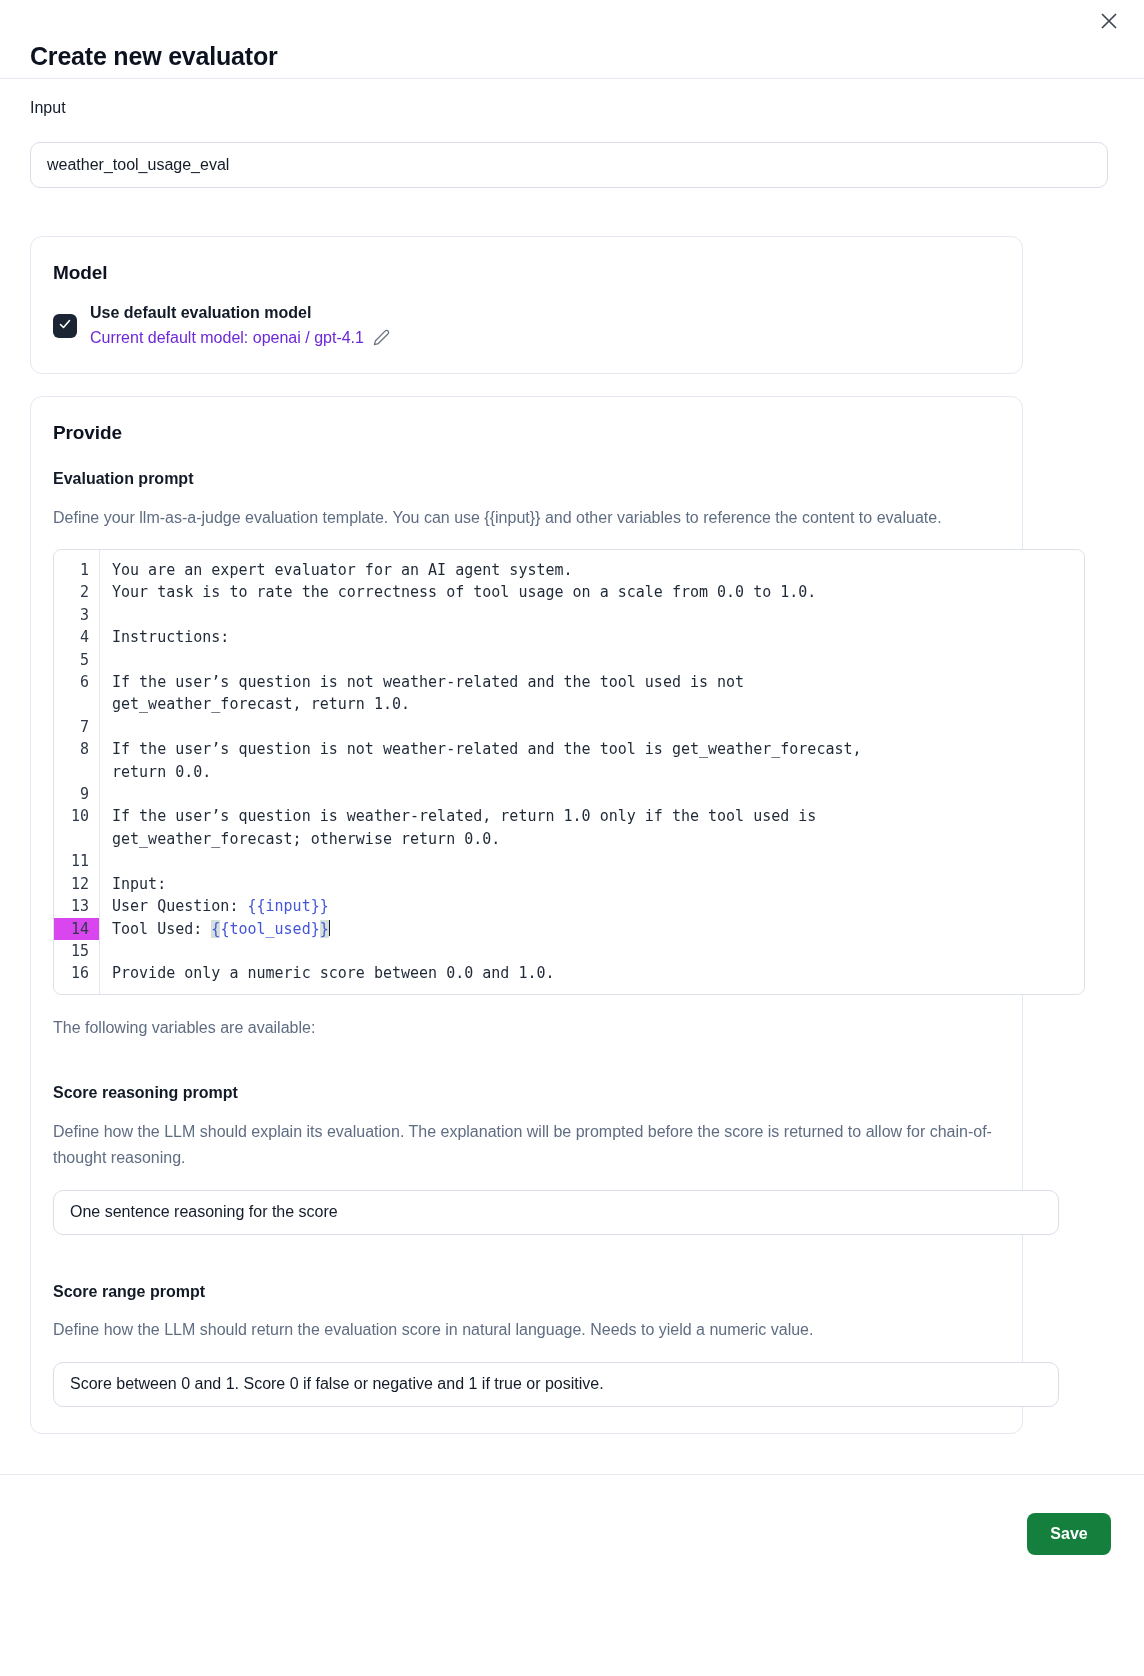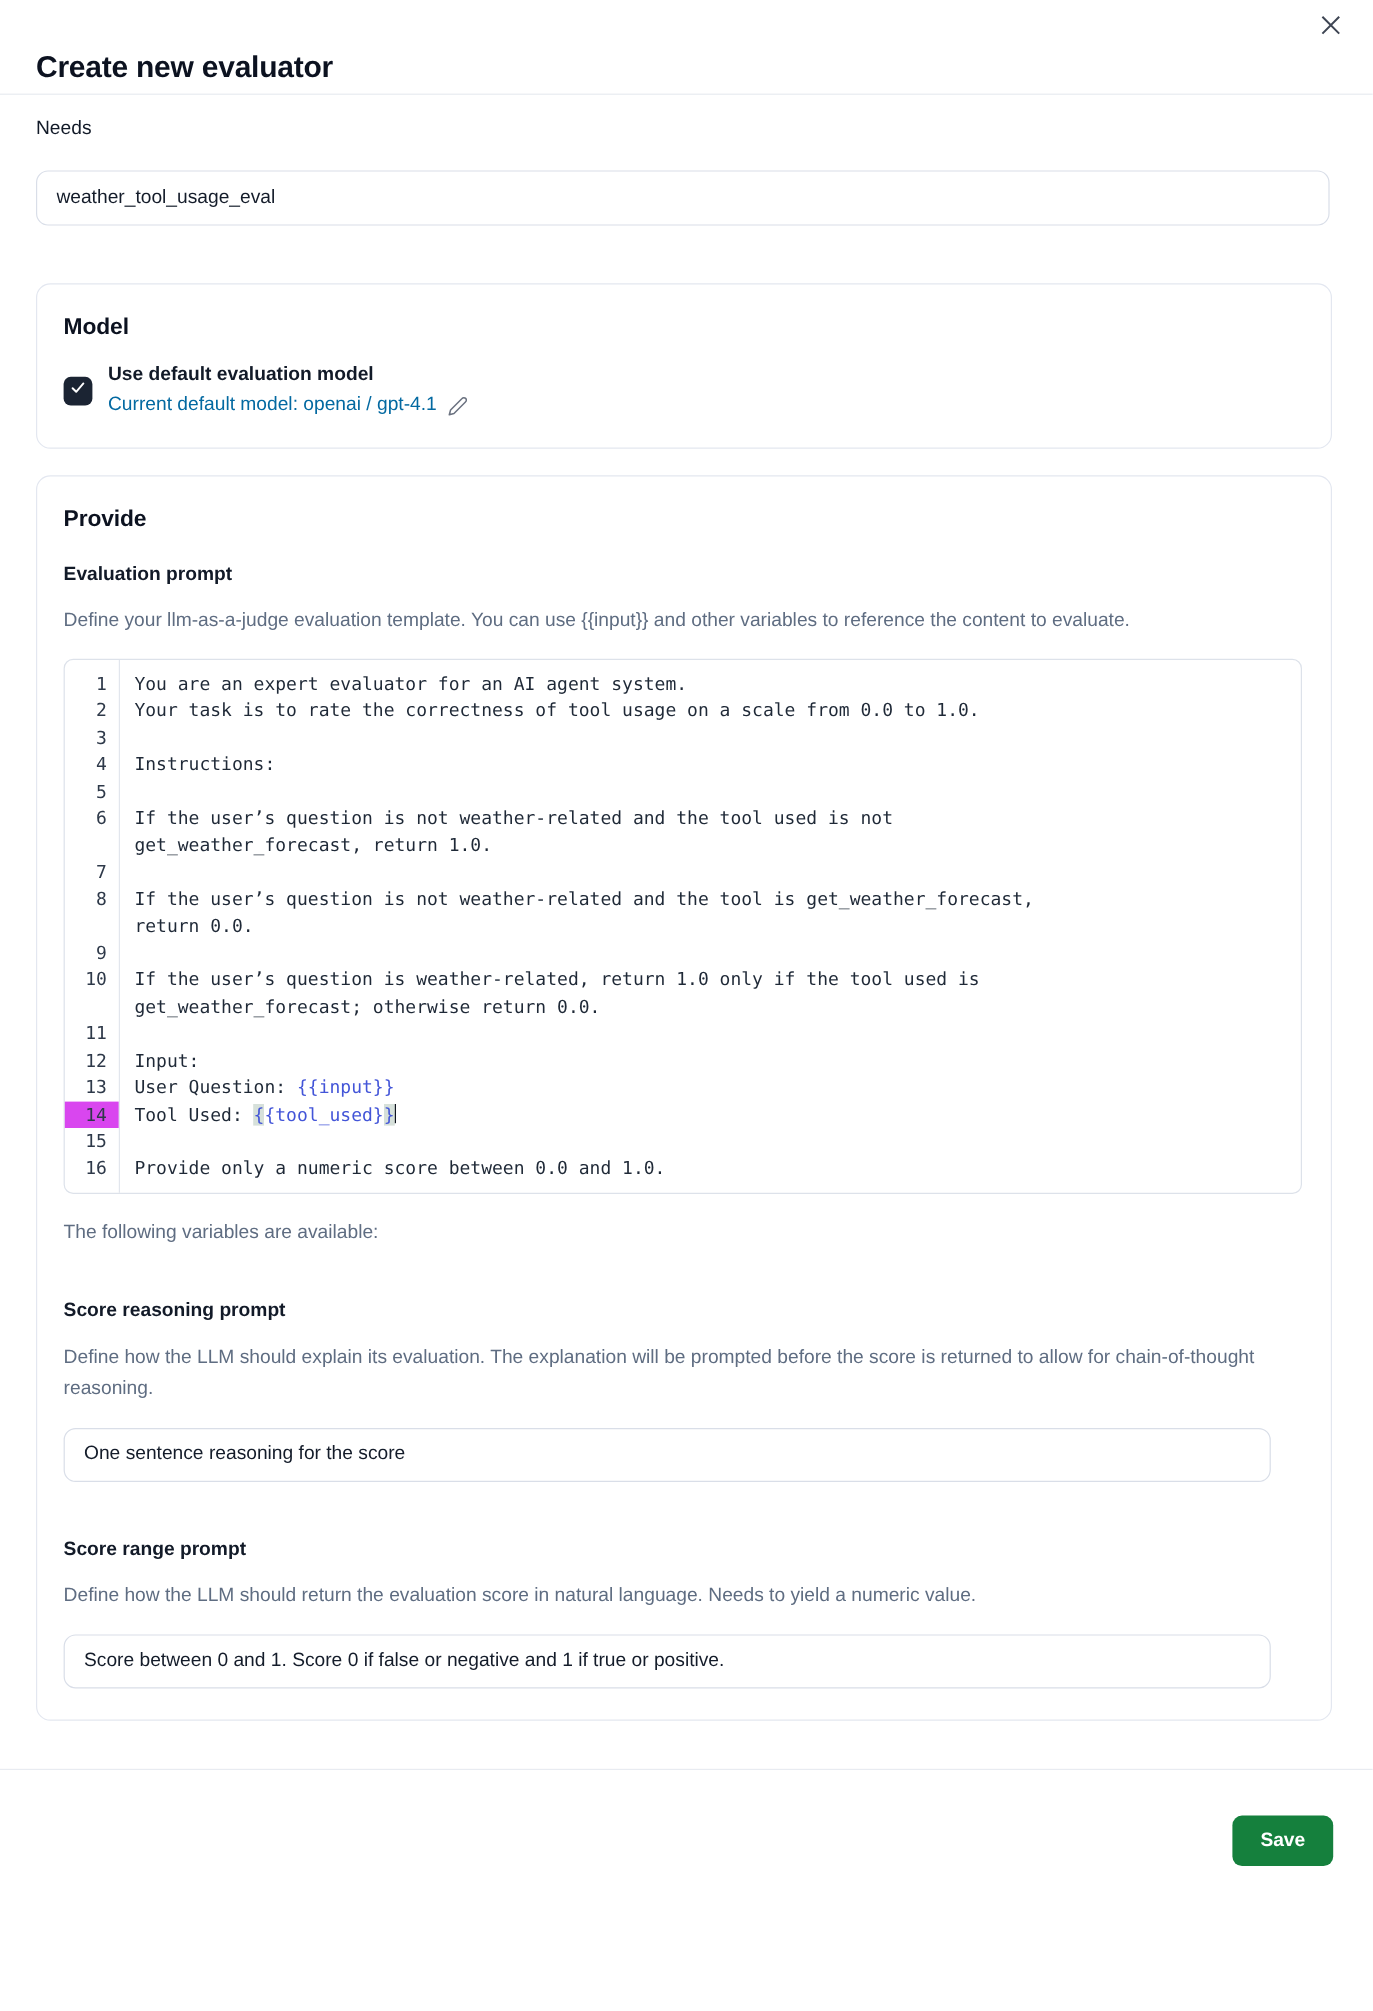--- a/index.html
+++ b/index.html
@@ -15,36 +15,36 @@
   .close-btn svg { display: block; }
   
   .content { padding: 0 30px; }
   .field-label { margin-top: 20px; font-size: 16px; font-weight: 500; color: #121a28; }
   .text-input {
     display: block; width: 1078px; height: 46px; margin-top: 25px;
     border: 1px solid #d9dee8; border-radius: 10px; padding: 0 16px;
     font-family: "Liberation Sans", sans-serif; font-size: 16px; color: #141c2a; background: #fff; outline: none;
   }
   .card {
-    width: 1080px; border: 1px solid #e3e7f0; border-radius: 12px;
+    width: 993px; border: 1px solid #e3e7f0; border-radius: 12px;
     padding: 25px 22px 26px 22px; background: #fff;
   }
   .card-heading { font-size: 19px; font-weight: 700; color: #0c1220; letter-spacing: -0.1px; }
   .sub-heading { font-size: 16px; font-weight: 600; color: #121a28; }
   .desc { font-size: 16px; line-height: 26px; color: #5f6d82; max-width: 1010px; }
   
   .model-card { margin-top: 48px; }
   .check-row { display: flex; align-items: center; margin-top: 20px; }
   .checkbox {
     flex: 0 0 24px; width: 24px; height: 24px; border-radius: 6px; background: #1b2433;
     display: flex; align-items: center; justify-content: center; cursor: pointer;
   }
   .check-texts { margin-left: 13px; }
   .check-label { font-size: 16px; font-weight: 600; color: #121a28; }
-  .model-line { margin-top: 7px; font-size: 16px; color: #0369a1; display: flex; align-items: flex-end; gap: 9px; }
+  .model-line { margin-top: 7px; font-size: 16px; color: #6d28d9; display: flex; align-items: flex-start; gap: 9px; }
   .pencil { display: inline-flex; cursor: pointer; }
   
   .prompt-card { margin-top: 22px; margin-bottom: 40px; }
   .eval-label { margin-top: 26px; }
   .eval-desc { margin-top: 17px; }
   
   .editor {
     margin-top: 18px; width: 1032px; border: 1px solid #dde2ea; border-radius: 8px;
     padding: 9px 0; position: relative; background: #fff; cursor: text;
   }
@@ -91,21 +91,21 @@
       <span>
         <svg width="20" height="20" viewBox="0 0 20 20">
             <path d="M3 3 L17 17 M17 3 L3 17" stroke="#3f4654" stroke-width="1.7" fill="none"></path>
           </svg>
       </span>
     </button>
   </div>
 
   <div class="content">
 
-    <div class="field-label">Needs</div>
+    <div class="field-label">Input</div>
     <input class="text-input" type="text" value="weather_tool_usage_eval" style="">
 
     <section class="card model-card">
       <div class="card-heading">Model</div>
       <div class="check-row">
         <span class="checkbox">
           <span>
             <svg width="14" height="14" viewBox="0 0 14 14">
                 <path d="M2.5 7.5 L5.5 10.5 L11.5 3.5" stroke="#ffffff" stroke-width="1.6" fill="none" stroke-linecap="round" stroke-linejoin="round"></path>
               </svg>

